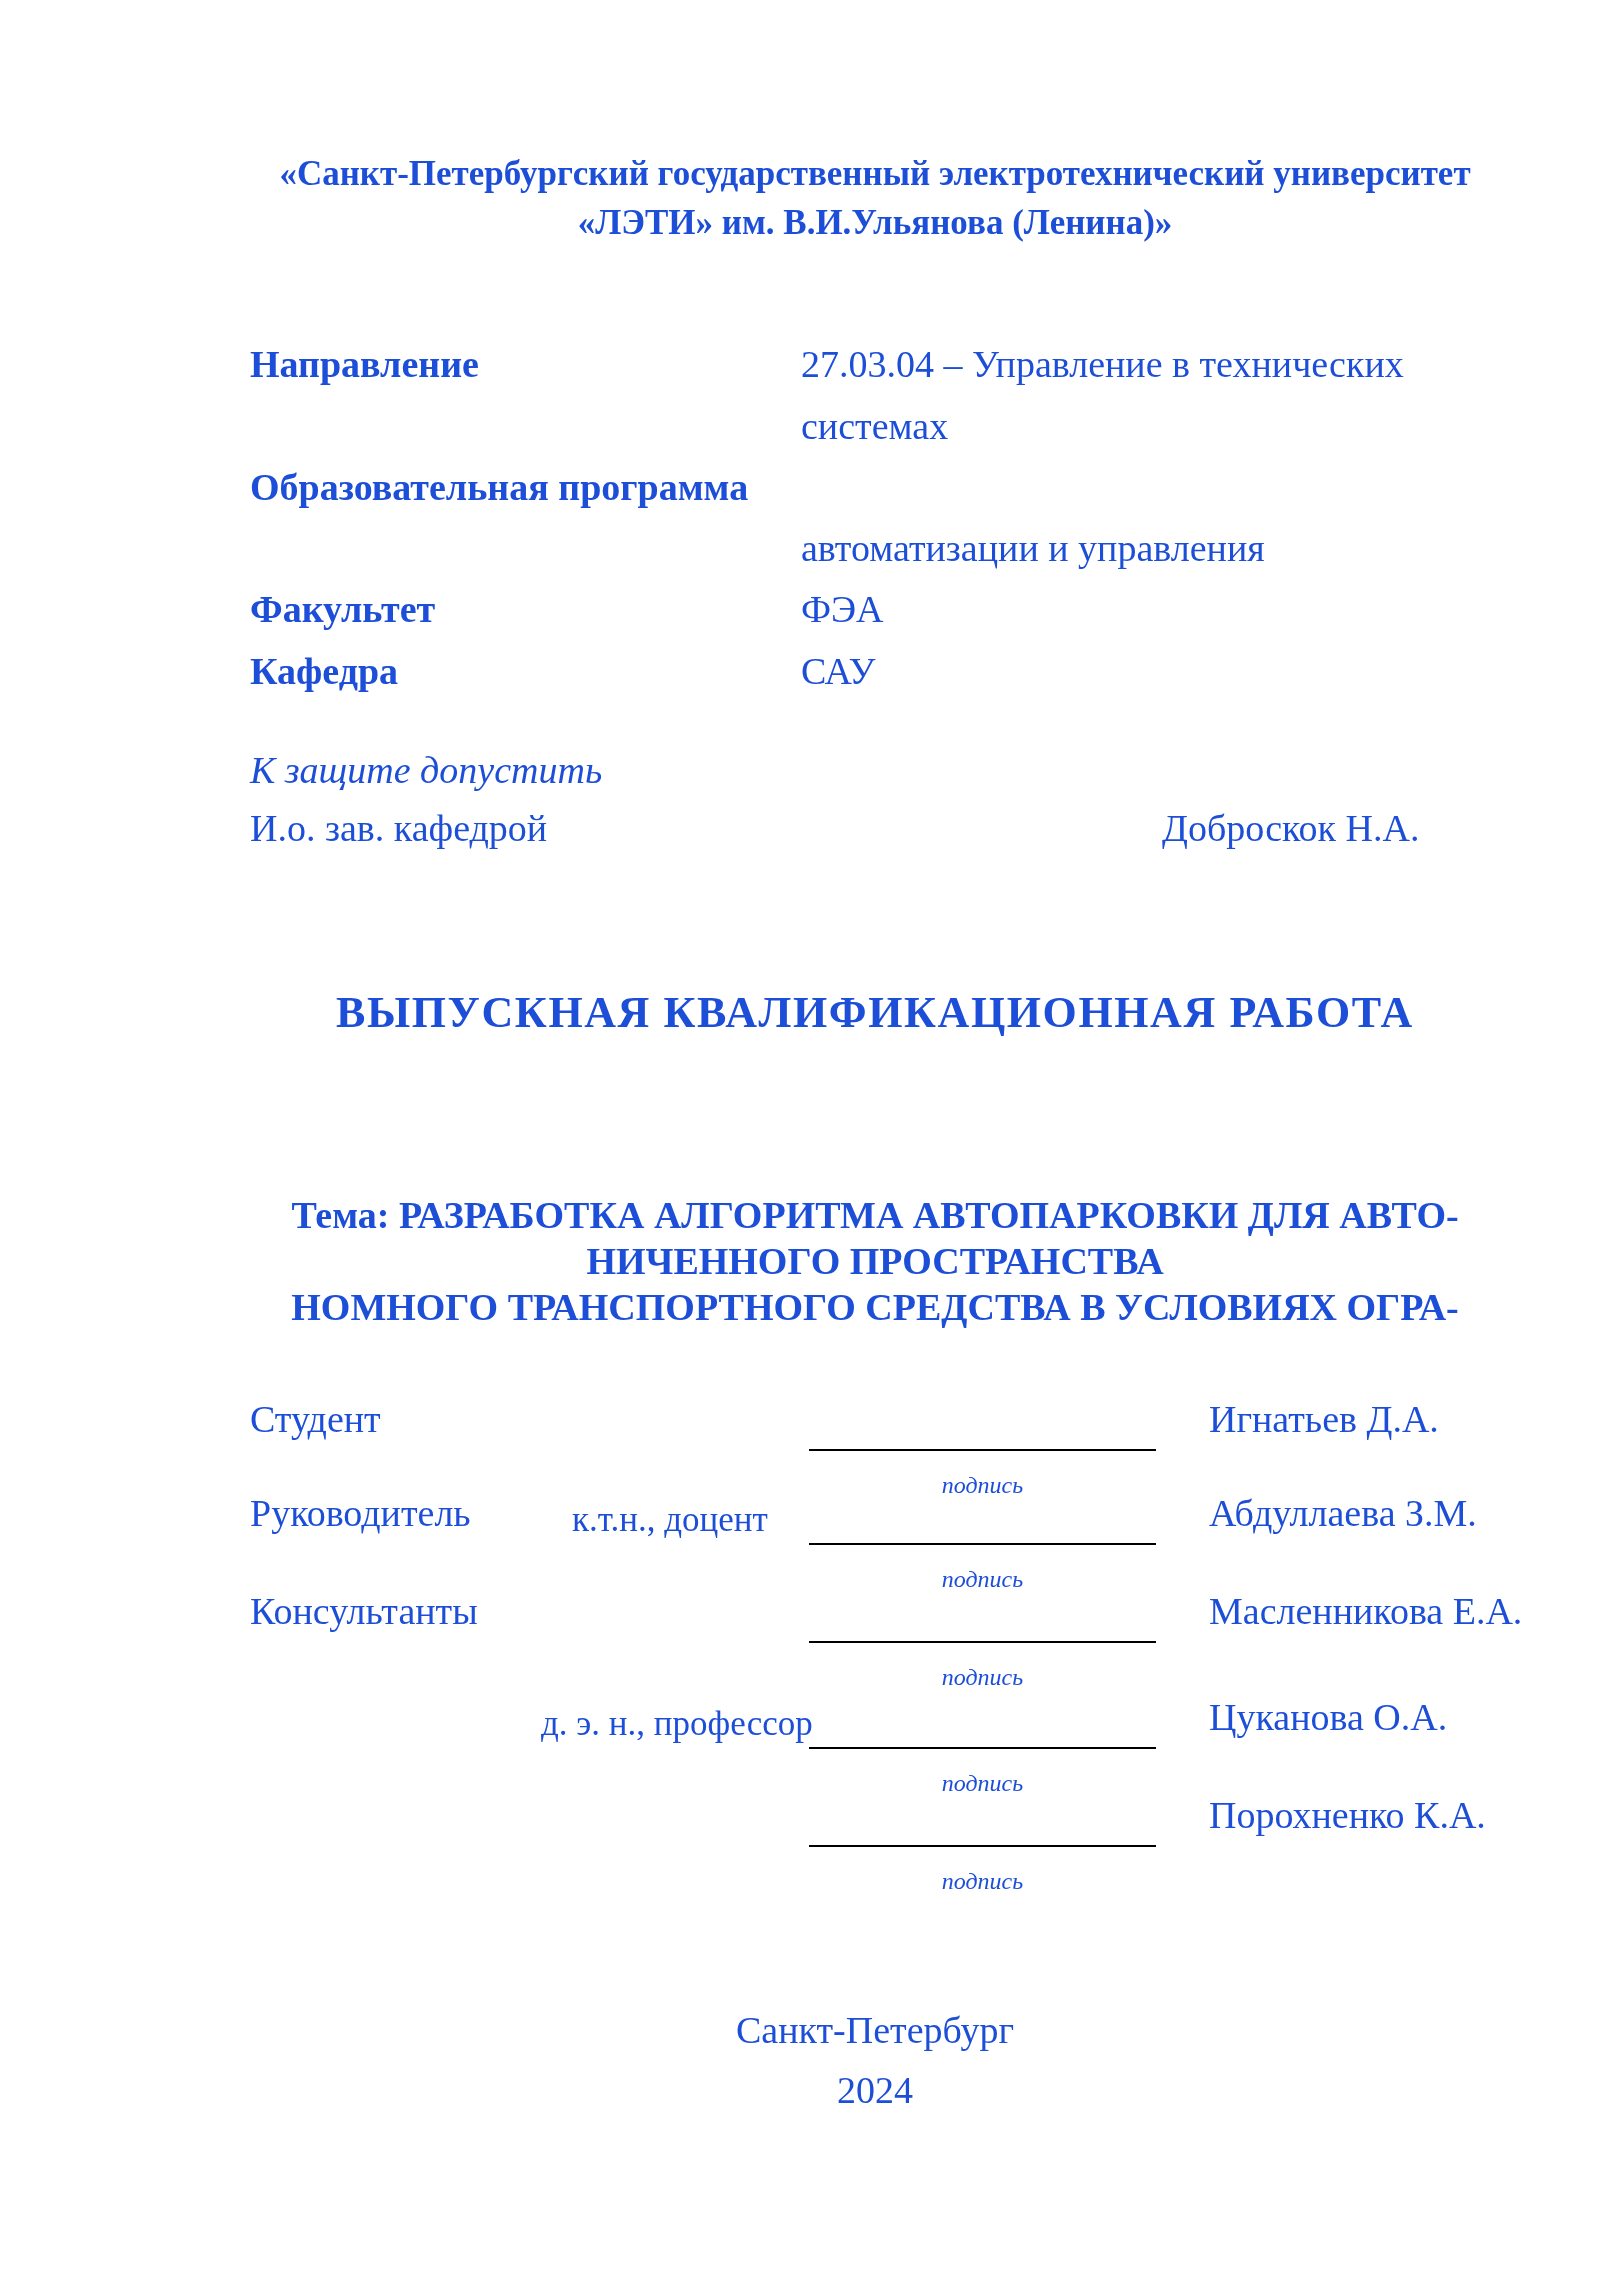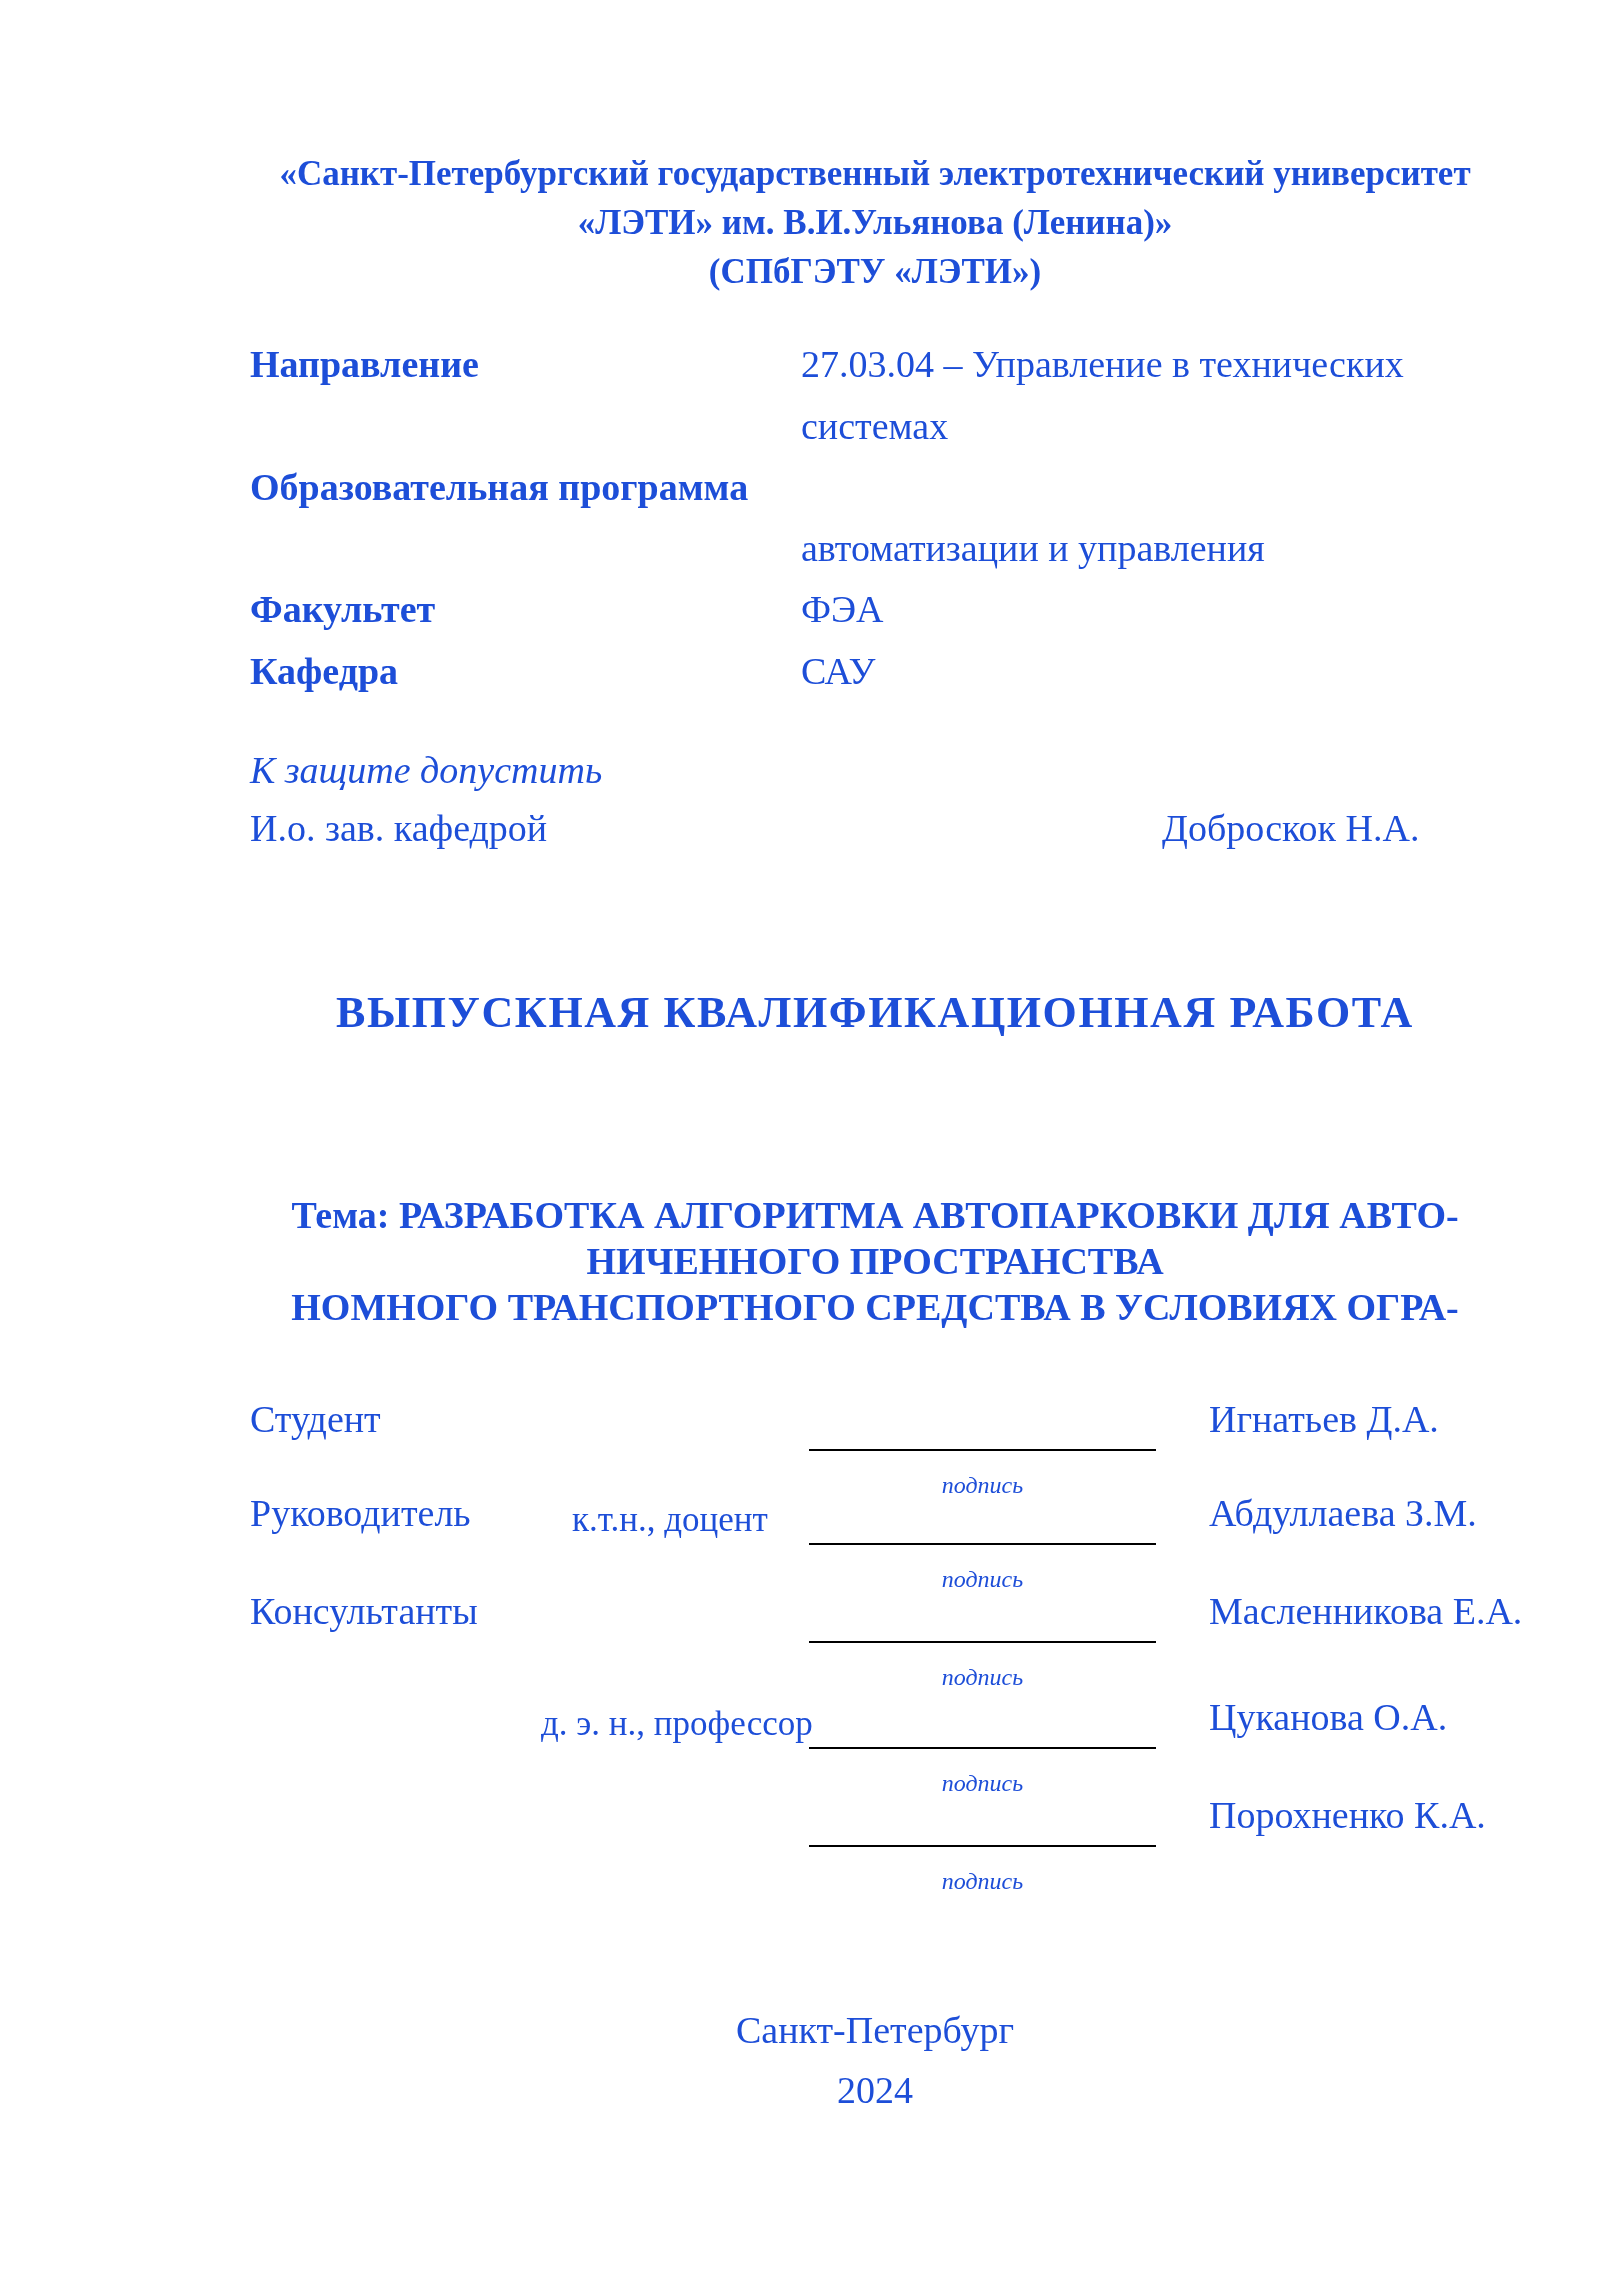--- a/index.html
+++ b/index.html
@@ -66,21 +66,20 @@
   }
 </style>
 </head>
 <body>
 
 <div class="page">
 
   <div class="center-block header-block">
     <div>«Санкт-Петербургский государственный электротехнический университет</div>
     <div>«ЛЭТИ» им. В.И.Ульянова (Ленина)»</div>
-    <div>(СПбГЭТУ «ЛЭТИ»)</div>
   </div>
 
   <div class="abs req-label" style="top:345px">Направление</div>
   <div class="abs req-value" style="top:345px">27.03.04 – Управление в технических</div>
   <div class="abs req-value" style="top:407px">системах</div>
 
   <div class="abs req-label" style="top:468px">Образовательная программа</div>
   <div class="abs req-value" style="top:529px">автоматизации и управления</div>
 
   <div class="abs req-label" style="top:590px">Факультет</div>

